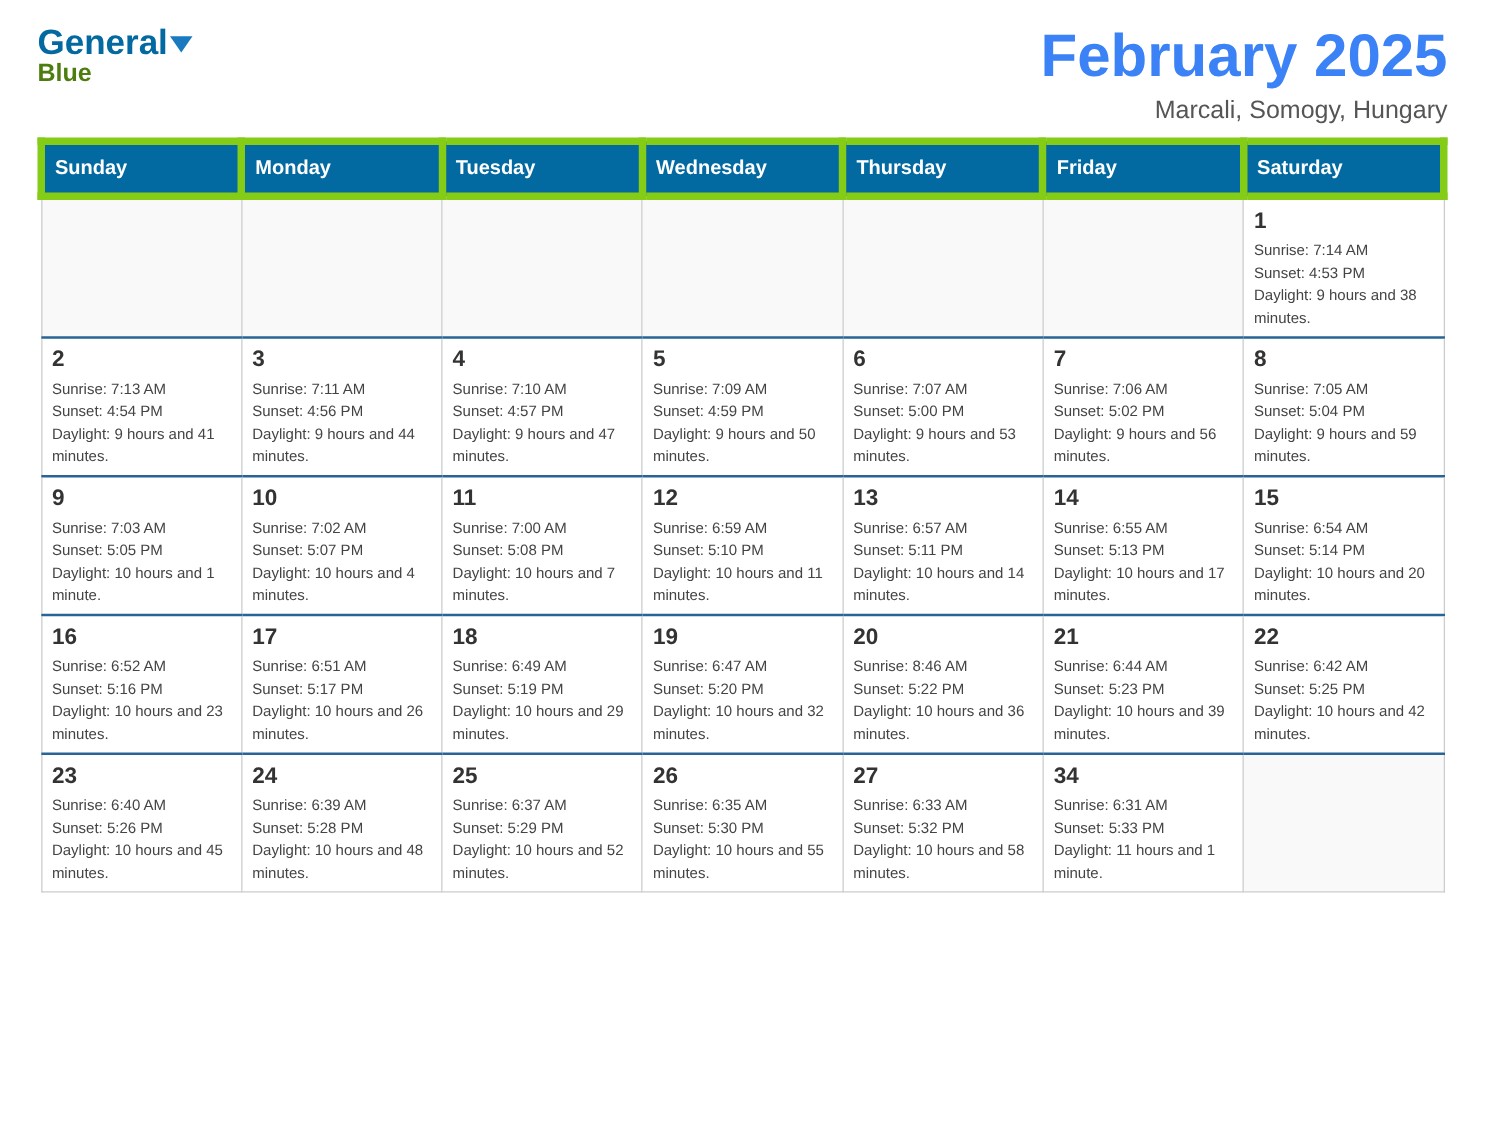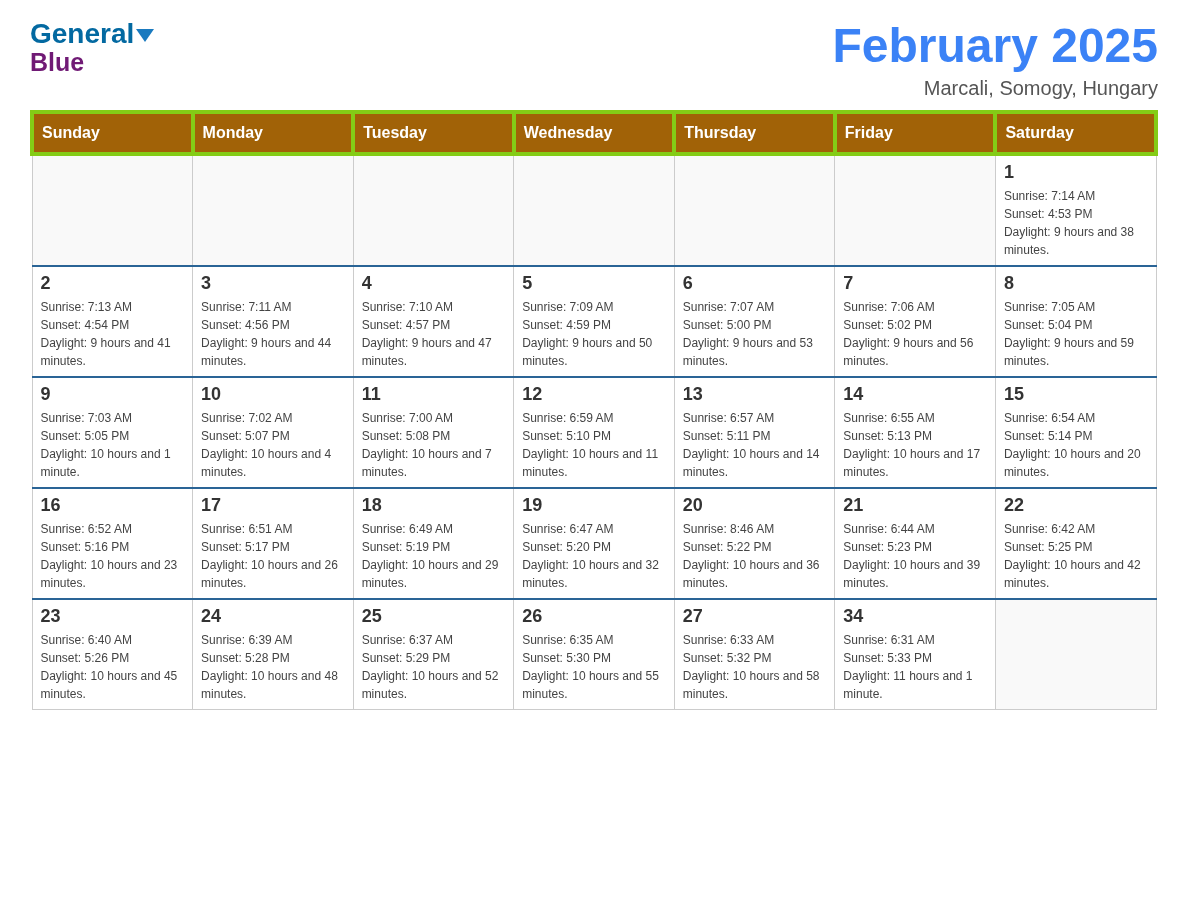--- a/index.html
+++ b/index.html
@@ -34,27 +34,27 @@
       font-size: 20px;
       color: #555;
       margin-top: 4px;
     }
     .calendar {
       width: 100%;
       border-collapse: collapse;
       margin-top: 8px;
     }
     .calendar th {
-      background-color: #a16207;
+      background-color: #0369a1;
       color: #fff;
       font-size: 16px;
       font-weight: bold;
       padding: 10px 8px;
       text-align: left;
-      border: 4px solid #84cc16;
+      border: 6px solid #84cc16;
     }
     .calendar td {
       border: 1px solid #ccc;
       vertical-align: top;
       padding: 6px 8px;
       width: 14.28%;
       min-height: 110px;
       height: 110px;
     }
     .day-number {
@@ -79,21 +79,21 @@
 </head>
 <body>
 
 <div class="header">
   <div class="logo">
     <div style="display:flex; align-items:center; line-height:1;">
       <span style="font-size:28px; font-weight:bold; color:#0369a1; font-family: Arial, sans-serif;">General</span>
       <span style="display:inline-block; width:0; height:0; border-left:9px solid transparent; border-right:9px solid transparent; border-top:13px solid #1a7abf; margin-left:2px; margin-bottom:-2px;"></span>
     </div>
     <div>
-      <span style="font-size:25px; font-weight:bold; color:#701a75; font-family: Arial, sans-serif;">Blue</span>
+      <span style="font-size:20px; font-weight:bold; color:#4d7c0f; font-family: Arial, sans-serif;">Blue</span>
     </div>
   </div>
   <div class="title-section">
     <div class="month-title">February 2025</div>
     <div class="location-title">Marcali, Somogy, Hungary</div>
   </div>
 </div>
 
 <table class="calendar">
   <thead>

